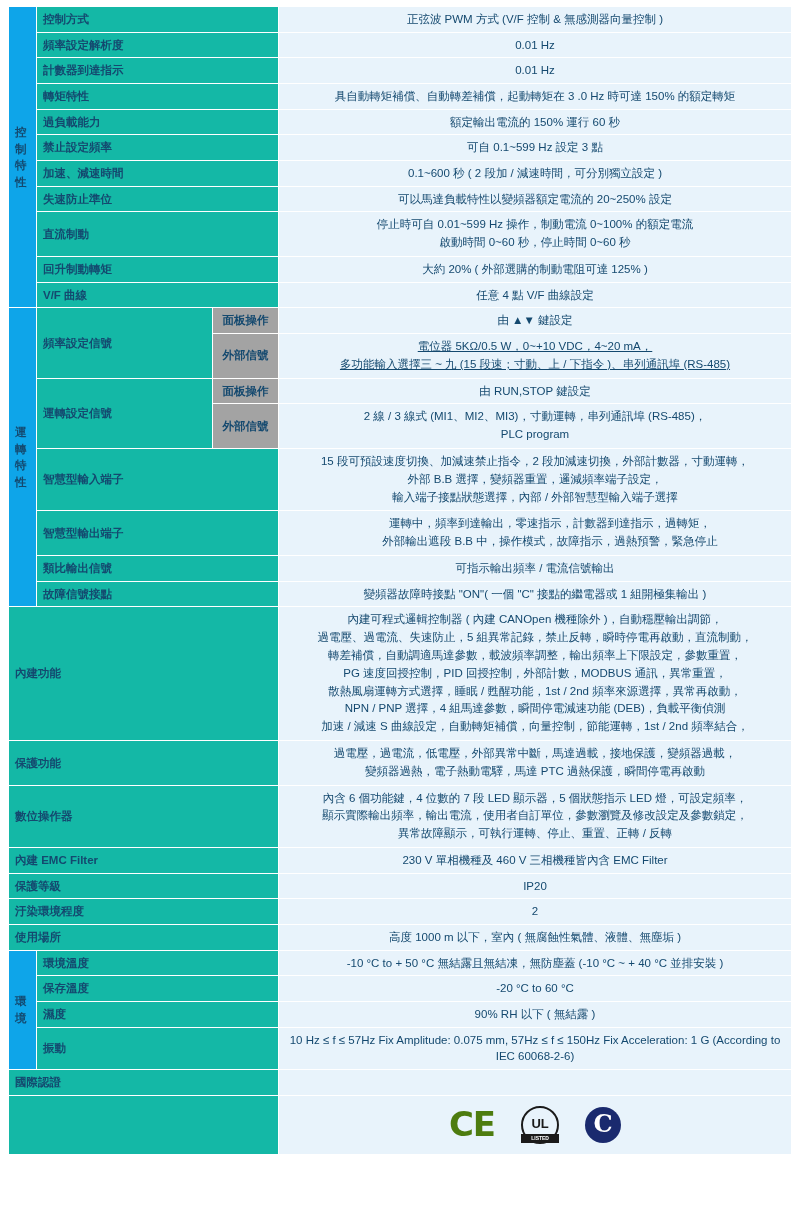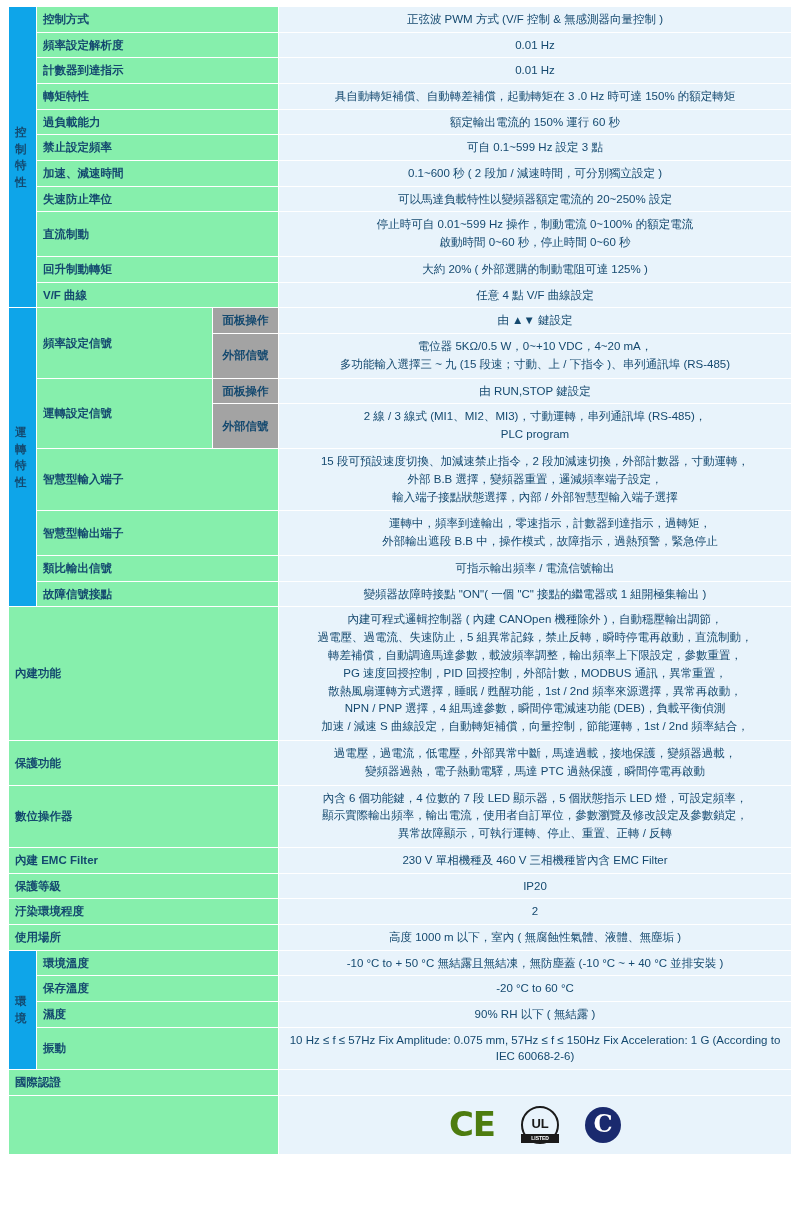--- a/index.html
+++ b/index.html
@@ -38,21 +38,21 @@
   td.group{
     background:#0ea5e9;
     color:#ffffff;
     font-size:12.5px;
     font-weight:bold;
     letter-spacing:2px;
     padding:2px;
     line-height:1.25;
   }
   td.label{
-    background:#86efac;
+    background:#14b8a6;
     color:#13476c;
     text-align:left;
     font-size:12px;
     font-weight:bold;
     padding-left:10px;
   }
   td.sublabel{
     background:#a3a3a3;
     color:#13476c;
     text-align:center;
@@ -161,21 +161,21 @@
     </tr>
 
     <tr>
       <td class="group" rowspan="8">運 轉 特 性</td>
       <td class="label" rowspan="2">頻率設定信號</td>
       <td class="sublabel">面板操作</td>
       <td class="value">由 ▲▼ 鍵設定</td>
     </tr>
     <tr>
       <td class="sublabel">外部信號</td>
-      <td class="value tall" style="white-space:pre-line;">電位器 5KΩ/0.5 W，0~+10 VDC，4~20 mA，
+      <td class="value tall" style="white-space:pre-line;text-decoration:underline;">電位器 5KΩ/0.5 W，0~+10 VDC，4~20 mA，
 多功能輸入選擇三 ~ 九 (15 段速；寸動、上 / 下指令 )、串列通訊埠 (RS-485)</td>
     </tr>
     <tr>
       <td class="label" rowspan="2">運轉設定信號</td>
       <td class="sublabel">面板操作</td>
       <td class="value">由 RUN,STOP 鍵設定</td>
     </tr>
     <tr>
       <td class="sublabel">外部信號</td>
       <td class="value tall" style="white-space:pre-line;margin-left:7px;">2 線 / 3 線式 (MI1、MI2、MI3)，寸動運轉，串列通訊埠 (RS-485)，

